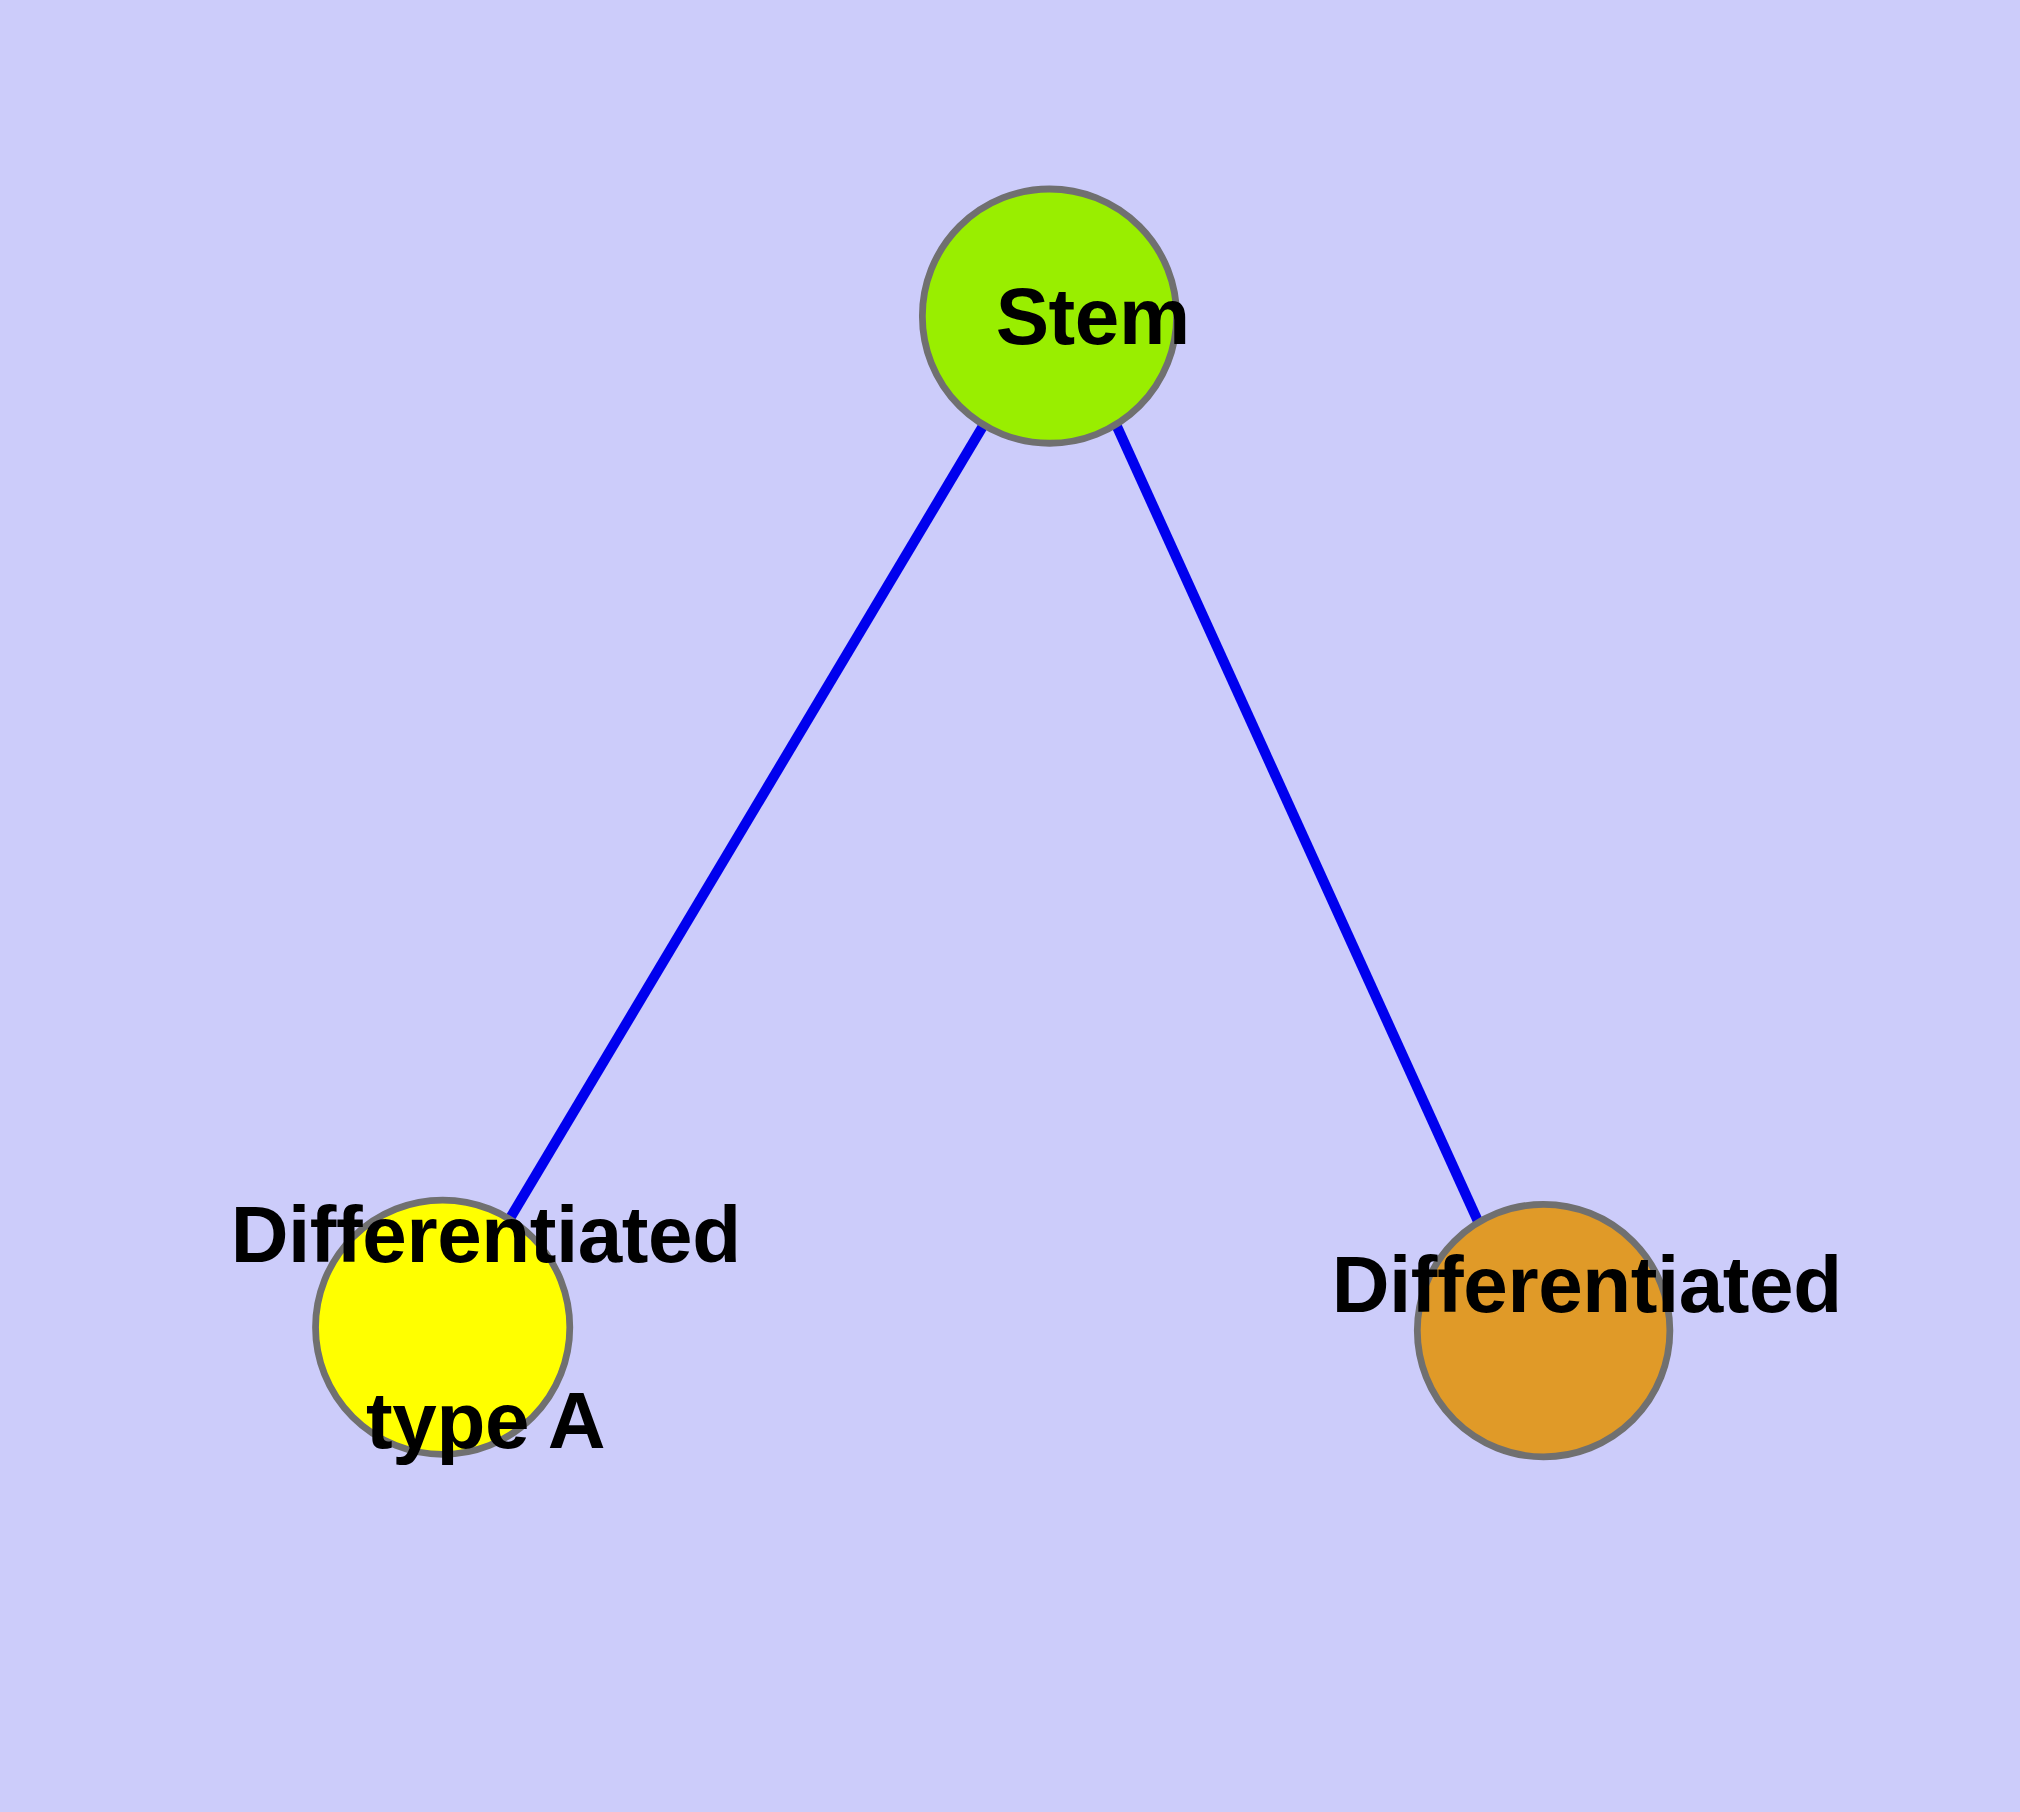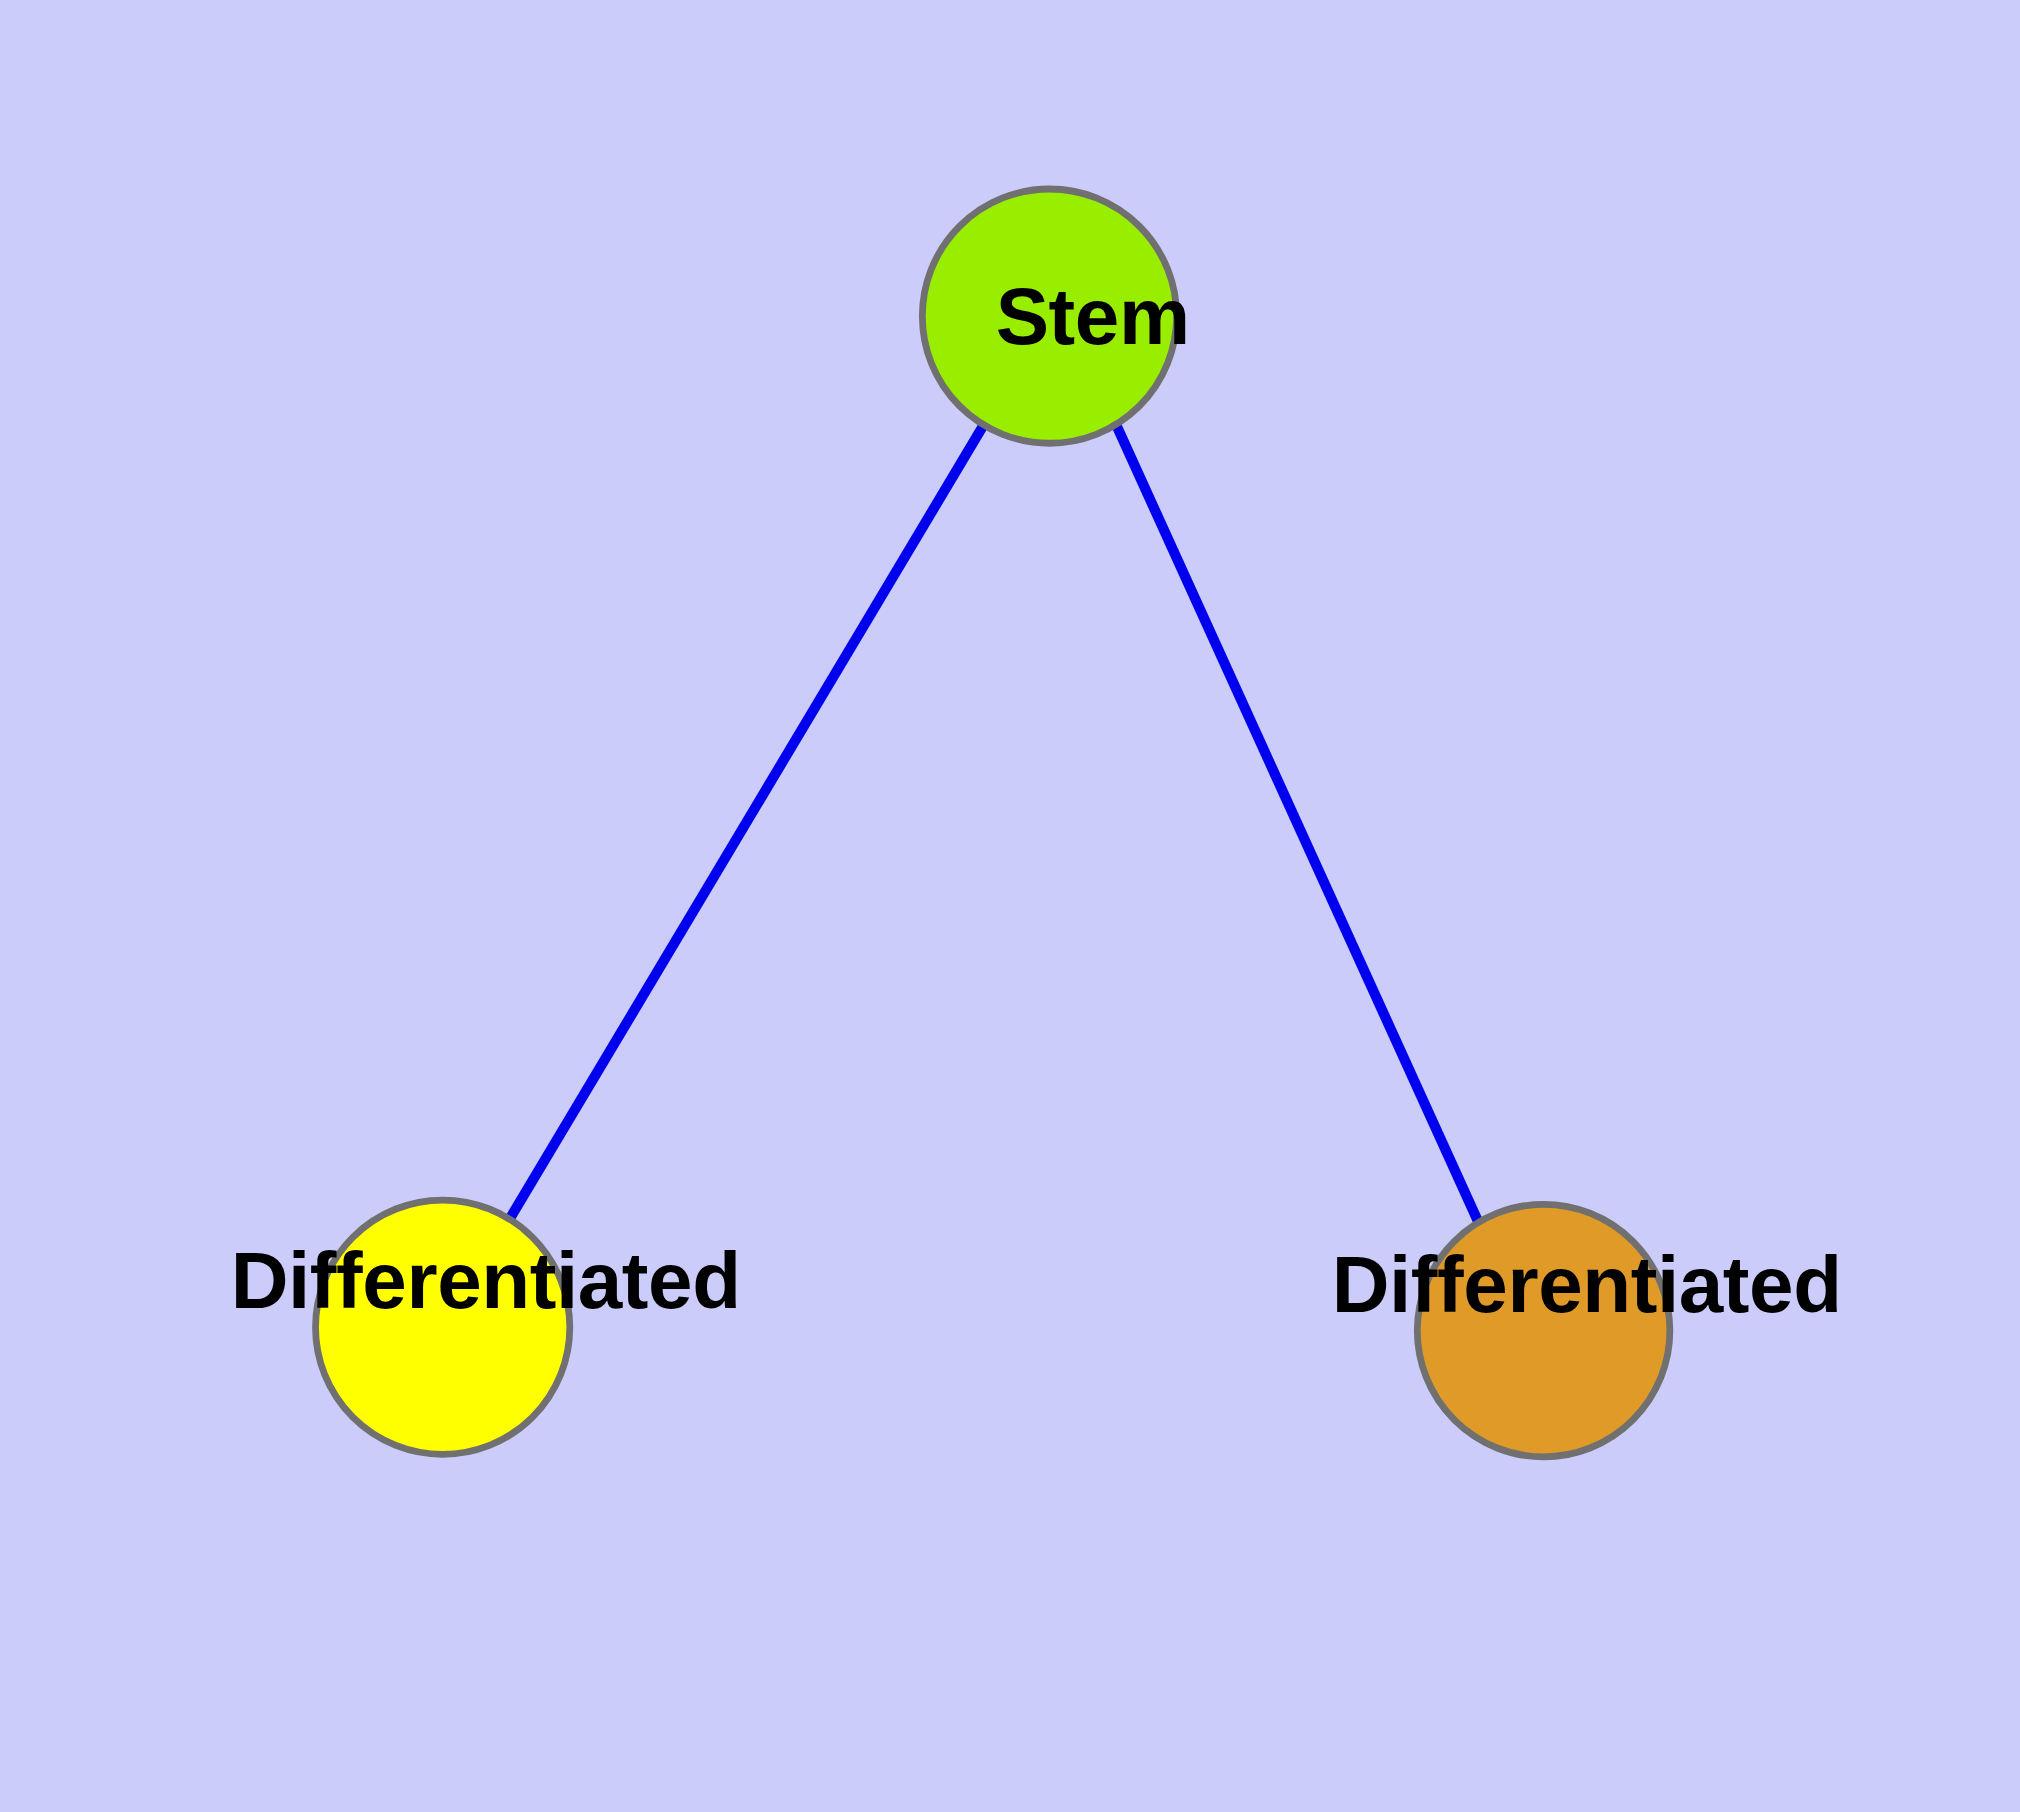--- a/index.html
+++ b/index.html
@@ -57,20 +57,21 @@
       <circle cx="1821" cy="1570" r="149" fill="#e09a28" stroke="#707070" stroke-width="8"></circle>
     </g>
   </svg>
 
   <div class="node-label" style="left: 1049px; top: 316px; color: rgb(0, 0, 0);">
     <span>Stem</span>
   </div>
 
   <div class="node-label" style="left: 442px; top: 1327px; color: rgb(0, 0, 0);">
     <span>Differentiated</span><br>
+    <span>type A</span>
   </div>
 
   <div class="node-label" style="left: 1543px; top: 1331px; color: rgb(0, 0, 0);">
     <span>Differentiated</span><br>
   </div>
 
 </div>
 
 
 </body></html>

